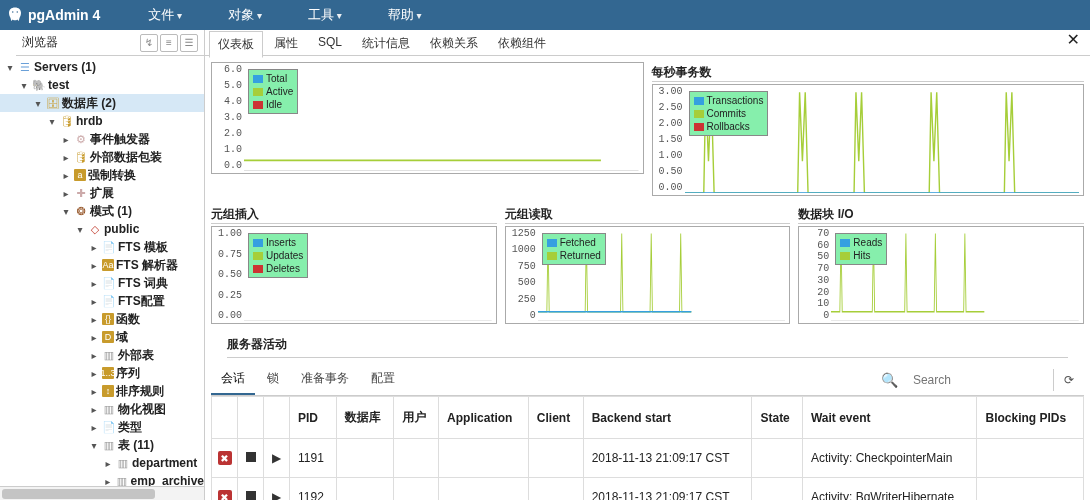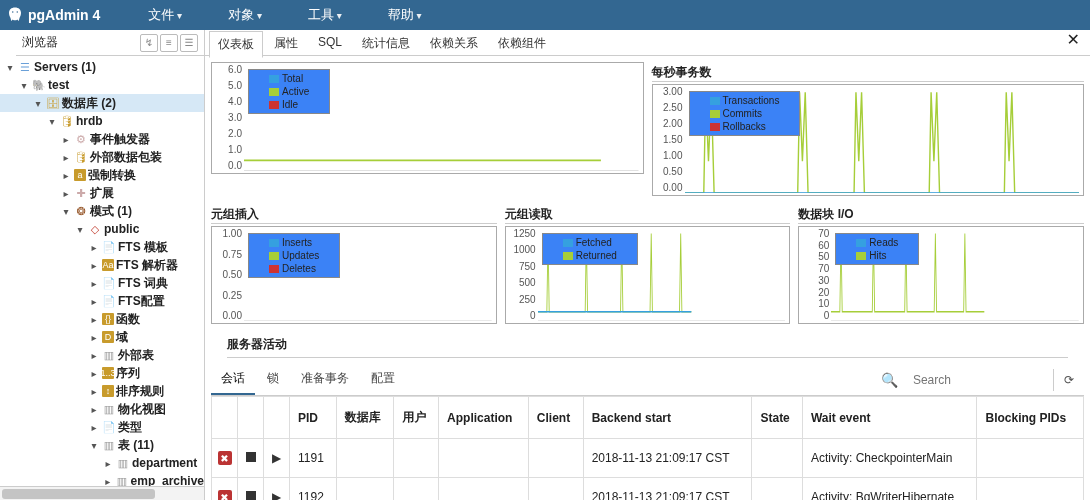--- a/index.html
+++ b/index.html
@@ -35,25 +35,25 @@
 .tab { padding:4px 8px; font-size:12px; color:#333; cursor:pointer; border:1px solid transparent; }
 .tab.active { border:1px solid #ccc; border-bottom-color:#fff; background:#fff; position:relative; top:1px; }
 .tabbar .closex { margin-left:auto; cursor:pointer; font-size:16px; padding:0 6px; }
 
 .dashboard { flex:1; overflow-y:auto; padding:6px; background:#fff; }
 .chart-row { display:flex; gap:8px; margin-bottom:8px; }
 .chart-card { flex:1; min-width:0; }
 .chart-title { font-weight:600; font-size:12px; height:20px; border-bottom:1px solid #ccc; padding:2px 0; margin-bottom:2px; }
 .chart-box { border:1px solid #aaa; position:relative; height:112px; }
 .chart-box.small { height:98px; }
-.yaxis { position:absolute; left:2px; top:2px; bottom:2px; width:28px; display:flex; flex-direction:column; justify-content:space-between; font-size:10px; color:#555; text-align:right; }
+.yaxis { position:absolute; left:2px; top:2px; bottom:2px; width:28px; display:flex; flex-direction:column; justify-content:space-between; font-size:10px; color:#555; text-align:right;font-family:Liberation Mono, monospace; }
 .yaxis span { line-height:1; }
 .plot { position:absolute; left:32px; right:4px; top:2px; bottom:2px; }
 .plot svg { width:100%; height:100%; display:block; }
-.legend { position:absolute; top:4px; left:4px; background:#3b82f6; border:1px solid #888; padding:2px 20px; font-size:10px; }
+.legend { position:absolute; top:4px; left:4px; background:#86efac; border:1px solid #888; padding:2px 4px; font-size:10px; }
 .legend div { display:flex; align-items:center; gap:3px; line-height:1.3; }
 .lg-sw { width:10px; height:8px; display:inline-block; }
 
 .activity-title { font-weight:600; font-size:12px; border-bottom:1px solid #ccc; padding:4px 0; margin:2px 16px 6px; }
 .act-tabrow { display:flex; align-items:center; border-bottom:1px solid #ccc; }
 .act-tabs { display:flex; gap:2px; }
 .act-tab { padding:6px 10px; font-size:12px; color:#444; cursor:pointer; }
 .act-tab.active { border-bottom:2px solid #336791; color:#000; }
 .act-search { margin-left:auto; display:flex; align-items:center; gap:4px; }
 .act-search input { border:none; outline:none; font-size:12px; padding:4px; width:140px; }

